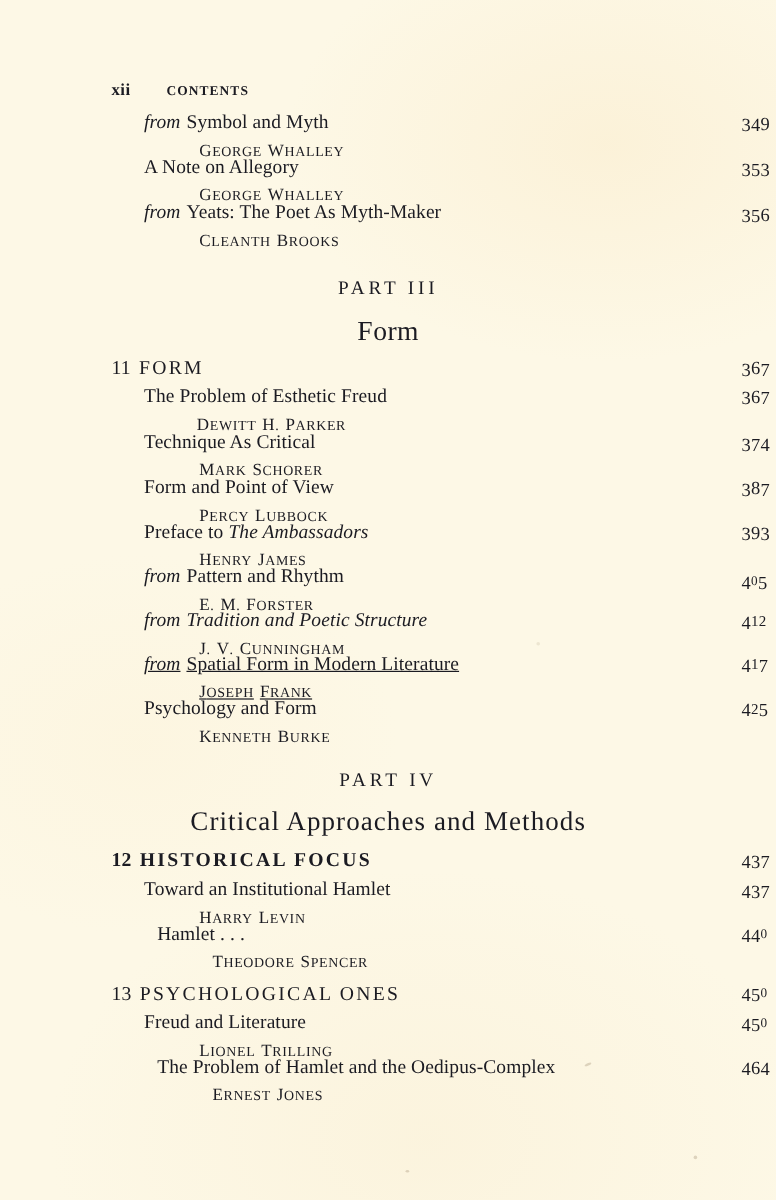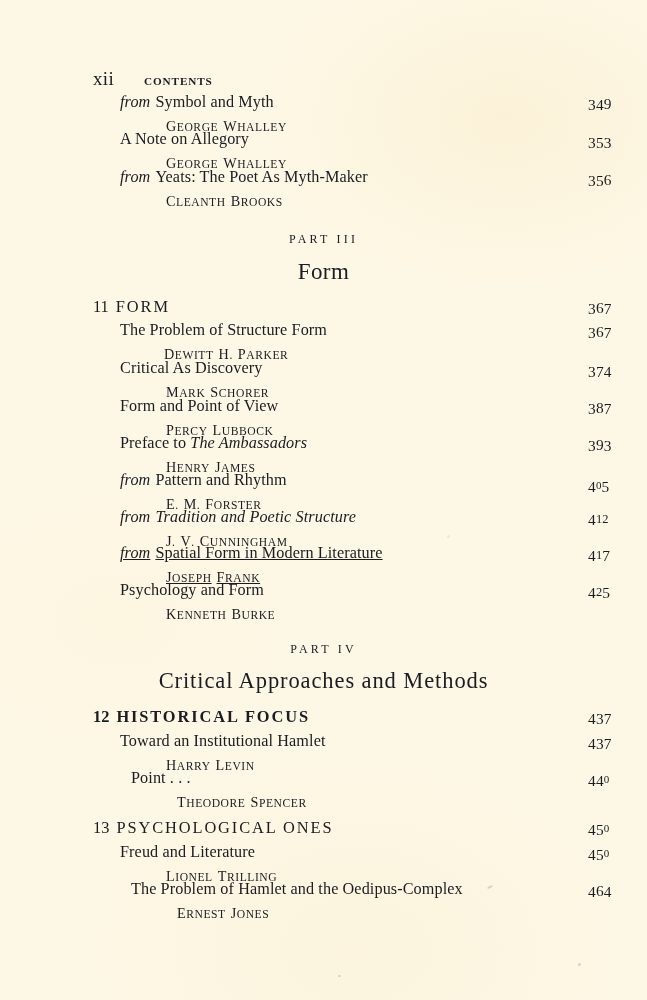--- a/index.html
+++ b/index.html
@@ -34,22 +34,22 @@
   
   .running-head {
     position: absolute;
     left: 93px;
     top: 68px;
     display: flex;
     align-items: baseline;
     white-space: nowrap;
   }
   .folio {
-    font-weight: normal;
-    font-size: 19px;
+    font-weight: bold;
+    font-size: 14px;
     letter-spacing: 0.3px;
   }
   .head-title {
     margin-left: 30px;
     font-weight: bold;
     font-size: 11.2px;
     letter-spacing: 0.9px;
   }
 
   
@@ -85,20 +85,21 @@
   }
   .author-line .sp {
     display: inline-block;
     width: 5px;
   }
   .pagenum {
     position: absolute;
     font-size: 15.4px;
     line-height: 1;
     letter-spacing: 0.2px;
+    margin-left: 30px;
   }
   
   .pagenum .os0 { font-size: 11px; vertical-align: 0.22em; }
   .pagenum .os1 { font-size: 12.5px; vertical-align: 0.10em; }
   .pagenum .os2 { font-size: 12.5px; vertical-align: 0.10em; }
   .pagenum .lo  { position: relative; top: 1.2px; }
 
   
   .chapter-head {
     position: absolute;
@@ -115,21 +116,21 @@
   }
 
   
   .part {
     position: absolute;
     left: 0;
     right: 0;
     text-align: center;
   }
   .part-label {
-    font-size: 12px;
+    font-size: 16px;
     letter-spacing: 3.2px;
     line-height: 1;
   }
   .part-name {
     font-size: 23px;
     line-height: 1;
     letter-spacing: 0.4px;
     margin-top: 15px;
   }
   .part-name.wide {
@@ -179,27 +180,27 @@
       <div class="part-label">PART III</div>
       <div class="part-name">Form</div>
     </div>
 
     <div class="chapter-head" style="left:93px; top:299px;">
       <span class="num">11</span><span class="label">FORM</span>
     </div>
     <div class="pagenum" style="left:588px; top:300px;"><span><span class="lo">3</span><span>6</span><span class="lo">7</span></span></div>
 
     <div class="entry" style="left:120px; top:322px;">
-      <div class="title-line"><span>The Problem of Structure Form</span></div>
+      <div class="title-line"><span>The Problem of Esthetic Freud</span></div>
       <div class="author-line" style="margin-top:9px; margin-left:44px;"><span class="cap">D</span>EWITT<span class="sp"></span><span class="cap">H</span>.<span class="sp"></span><span class="cap">P</span>ARKER</div>
     </div>
     <div class="pagenum" style="left:588px; top:324px;"><span><span class="lo">3</span><span>6</span><span class="lo">7</span></span></div>
 
     <div class="entry" style="left:120px; top:360px;">
-      <div class="title-line"><span>Critical As Discovery</span></div>
+      <div class="title-line"><span>Technique As Critical</span></div>
       <div class="author-line" style="margin-top:9px; margin-left:46px;"><span class="cap">M</span>ARK<span class="sp"></span><span class="cap">S</span>CHORER</div>
     </div>
     <div class="pagenum" style="left:588px; top:363px;"><span><span class="lo">3</span><span class="lo">7</span><span class="lo">4</span></span></div>
 
     <div class="entry" style="left:120px; top:398px;">
       <div class="title-line"><span>Form and Point of View</span></div>
       <div class="author-line" style="margin-top:9px; margin-left:46px;"><span class="cap">P</span>ERCY<span class="sp"></span><span class="cap">L</span>UBBOCK</div>
     </div>
     <div class="pagenum" style="left:588px; top:400px;"><span><span class="lo">3</span><span>8</span><span class="lo">7</span></span></div>
 
@@ -243,21 +244,21 @@
     </div>
     <div class="pagenum" style="left:588px; top:710px;"><span><span class="lo">4</span><span class="lo">3</span><span class="lo">7</span></span></div>
 
     <div class="entry" style="left:120px; top:733px;">
       <div class="title-line"><span>Toward an Institutional Hamlet</span></div>
       <div class="author-line" style="margin-top:9px; margin-left:46px;"><span class="cap">H</span>ARRY<span class="sp"></span><span class="cap">L</span>EVIN</div>
     </div>
     <div class="pagenum" style="left:588px; top:735px;"><span><span class="lo">4</span><span class="lo">3</span><span class="lo">7</span></span></div>
 
     <div class="entry" style="left:131px; top:770px;">
-      <div class="title-line"><span>Point . . .</span></div>
+      <div class="title-line"><span>Hamlet . . .</span></div>
       <div class="author-line" style="margin-top:9px; margin-left:46px;"><span class="cap">T</span>HEODORE<span class="sp"></span><span class="cap">S</span>PENCER</div>
     </div>
     <div class="pagenum" style="left:588px; top:772px;"><span><span class="lo">4</span><span class="lo">4</span><span class="os0">0</span></span></div>
 
     <div class="chapter-head" style="left:93px; top:820px;">
       <span class="num">13</span><span class="label">PSYCHOLOGICAL ONES</span>
     </div>
     <div class="pagenum" style="left:588px; top:821px;"><span><span class="lo">4</span><span class="lo">5</span><span class="os0">0</span></span></div>
 
     <div class="entry" style="left:120px; top:844px;">

